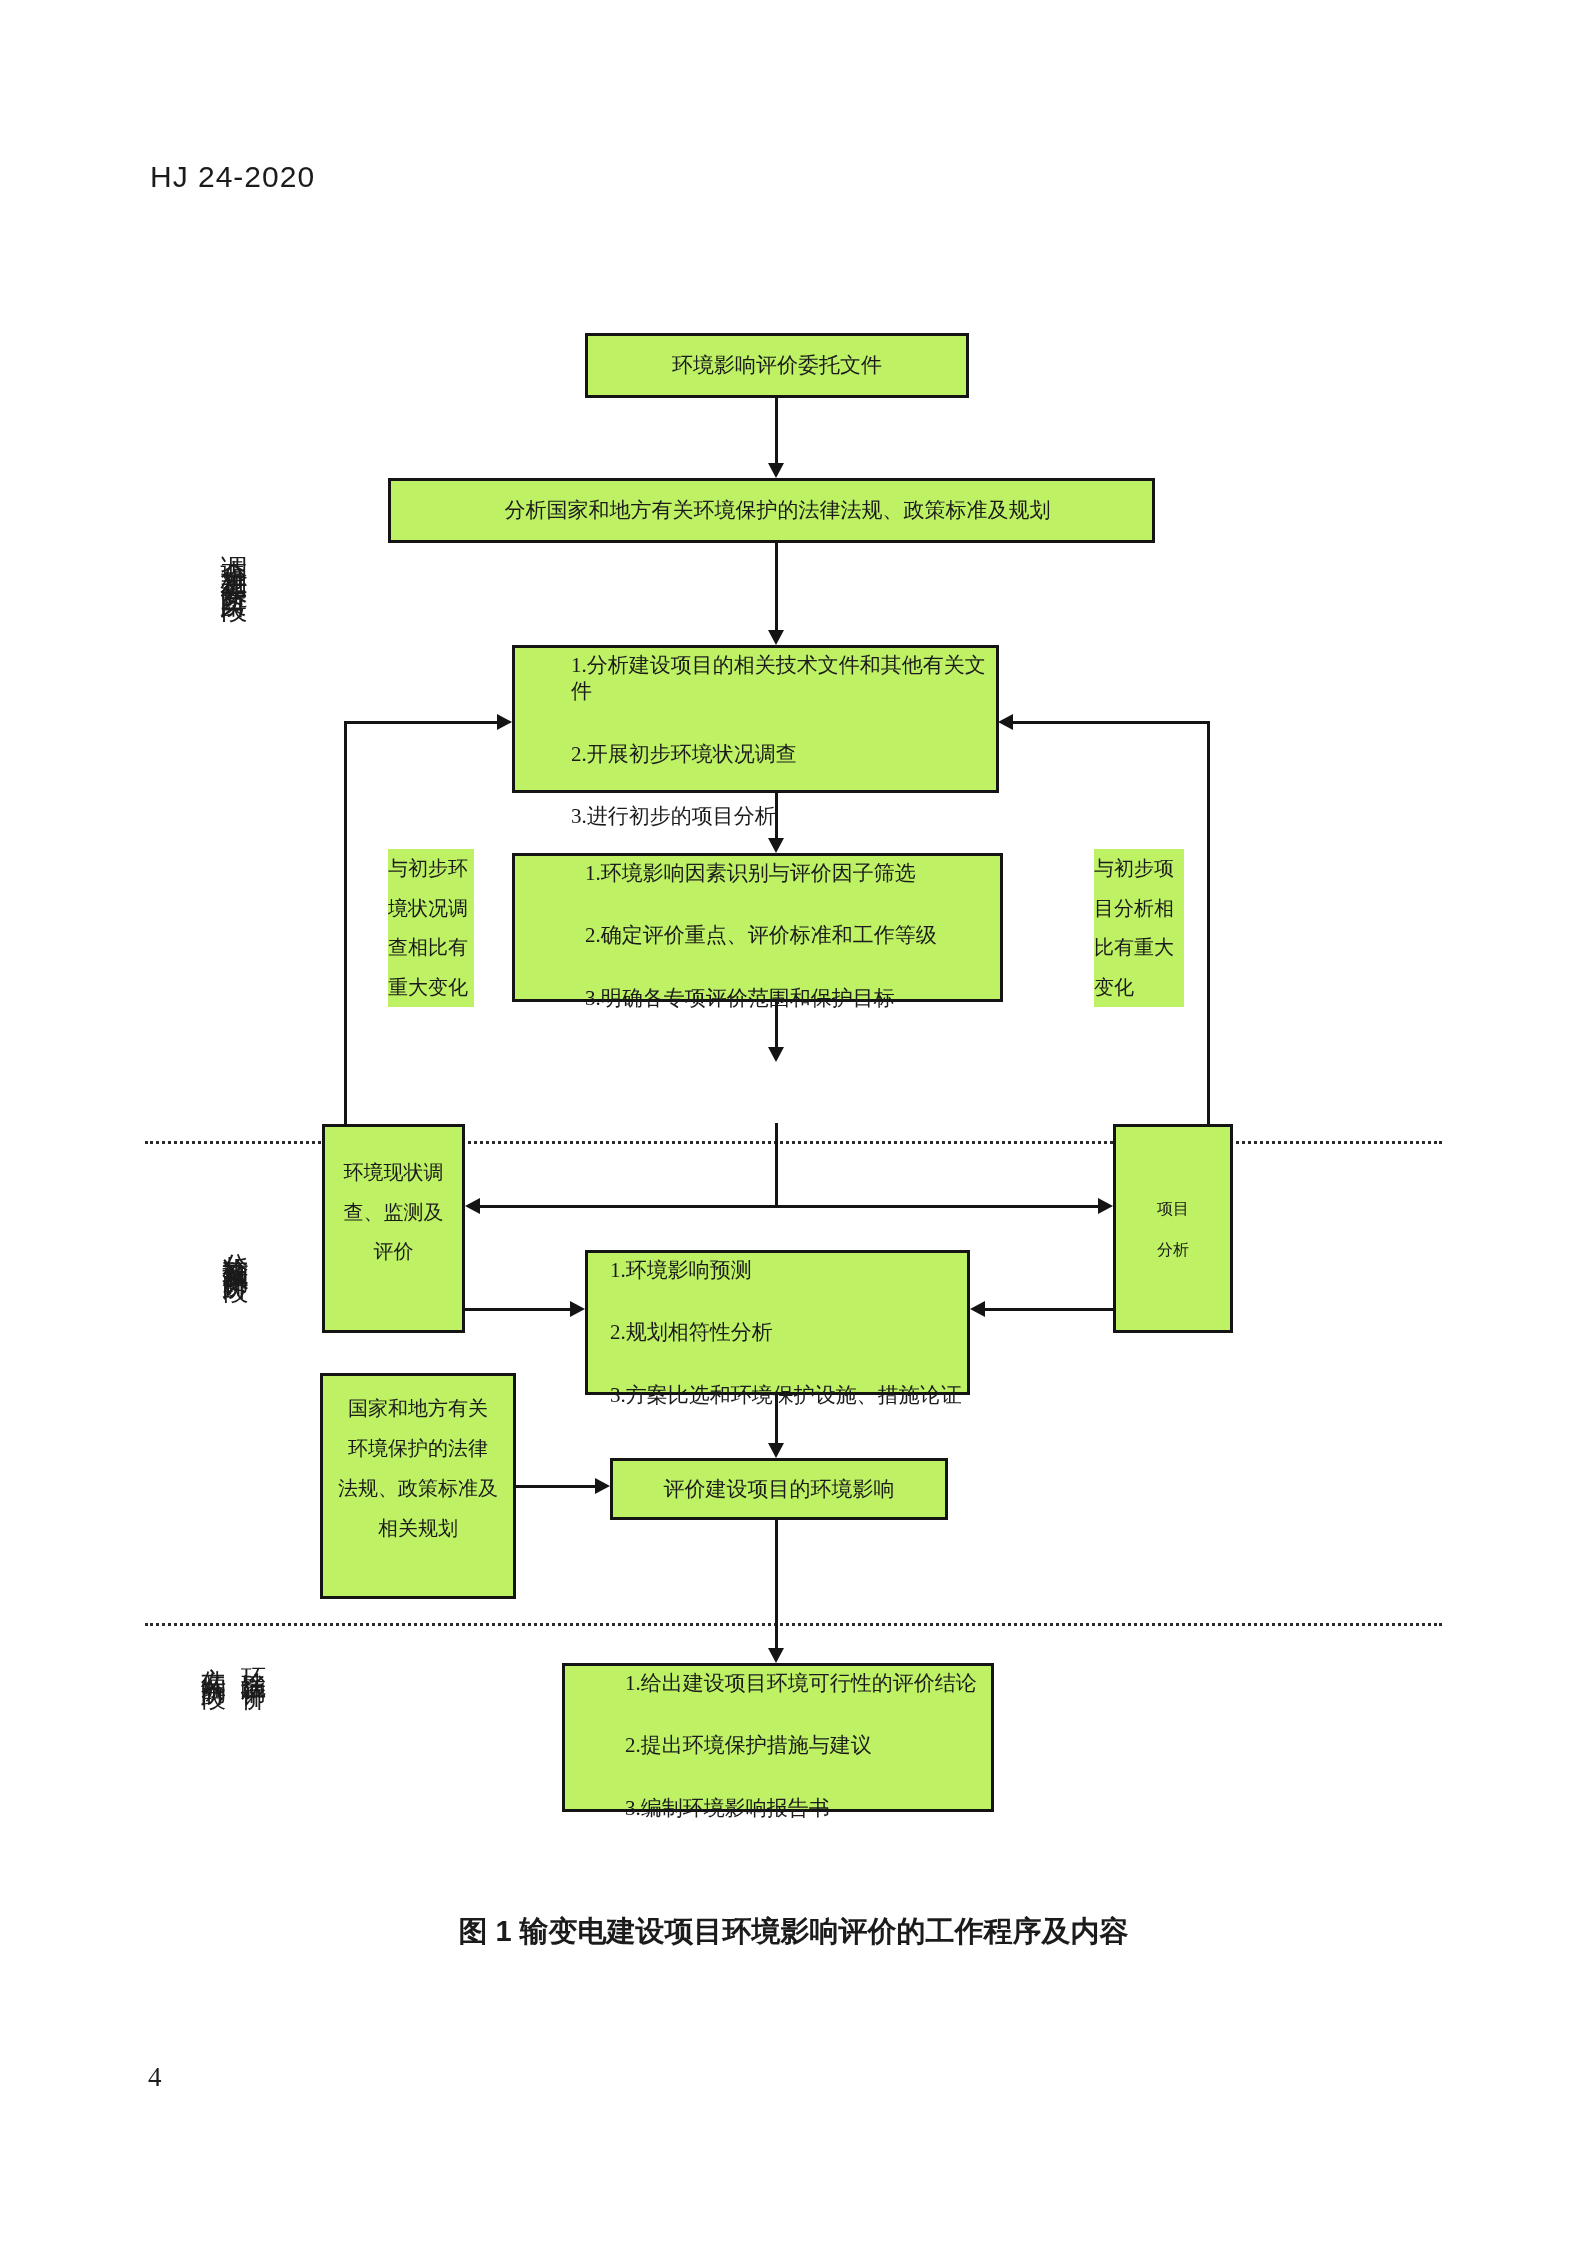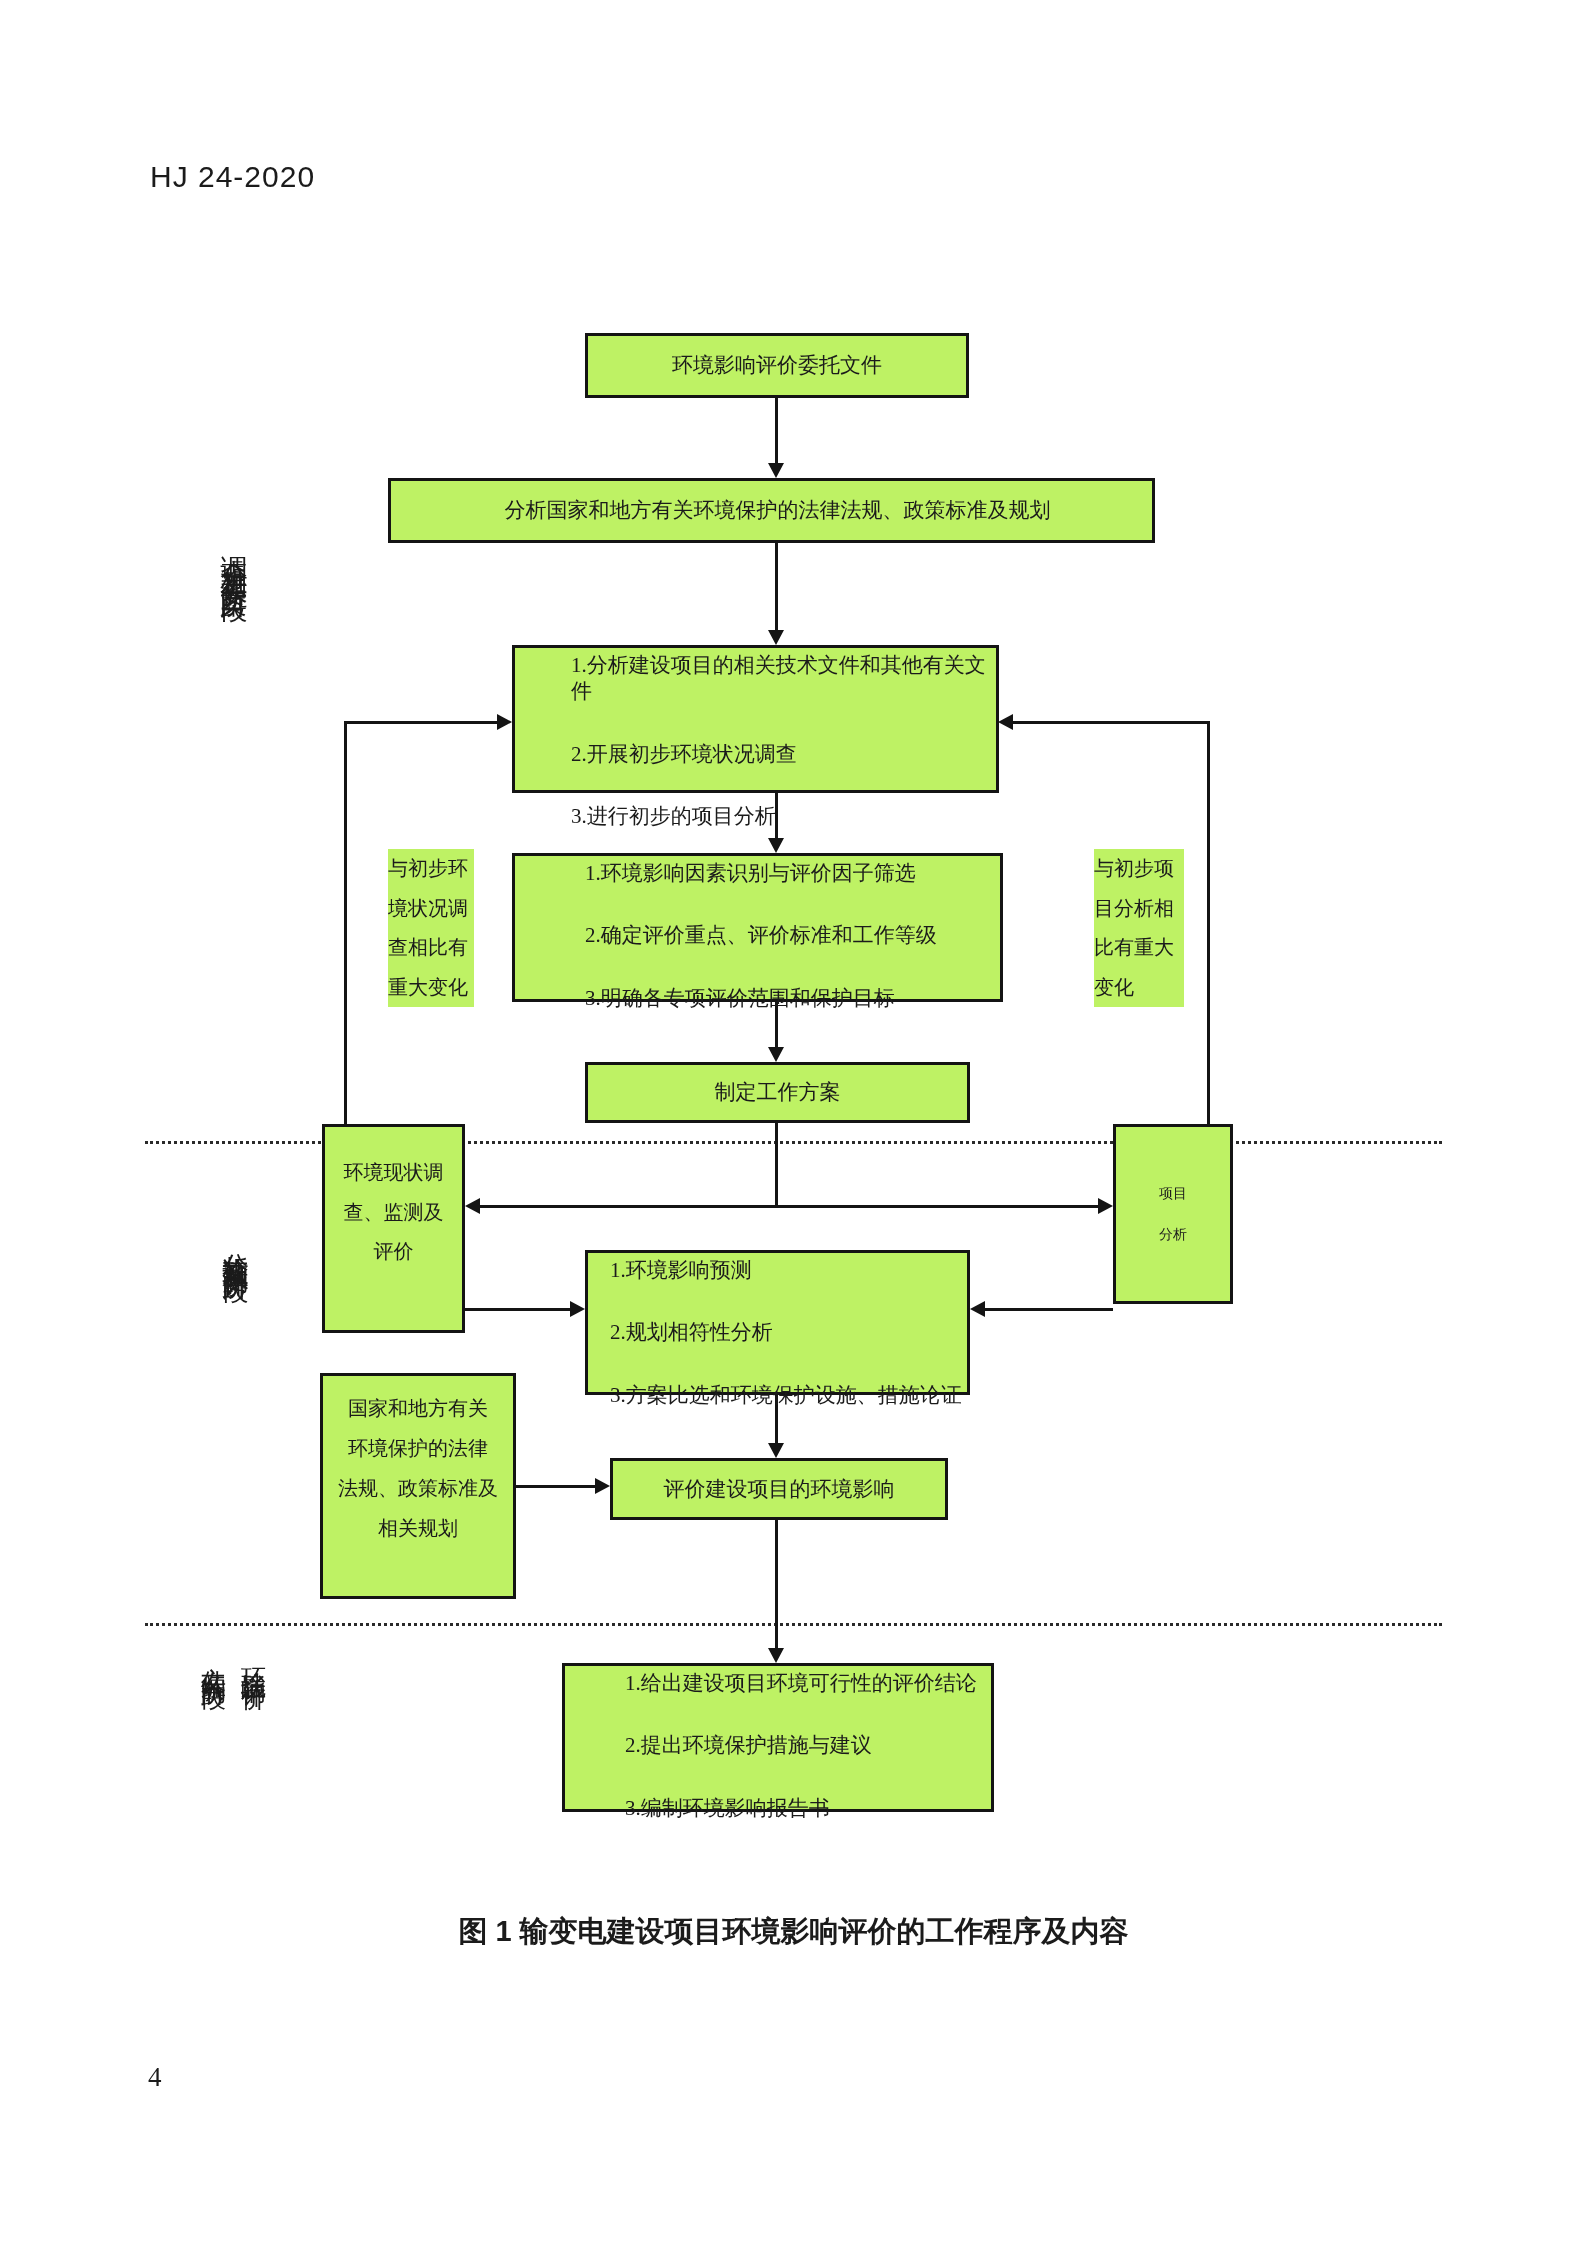--- a/index.html
+++ b/index.html
@@ -123,31 +123,28 @@
     <div>2.开展初步环境状况调查</div>
     <div>3.进行初步的项目分析</div>
   </div>
 
   <div class="fbox listbox" style="left:512px;top:853px;width:491px;height:149px;padding-left:70px;">
     <div>1.环境影响因素识别与评价因子筛选</div>
     <div>2.确定评价重点、评价标准和工作等级</div>
     <div>3.明确各专项评价范围和保护目标</div>
   </div>
 
-  <div class="fbox center" style="left:585px;top:1062px;width:385px;height:61px;">
-    <span>制定工作方案</span>
-  </div>
 
   <div class="fbox multiline" style="left:322px;top:1124px;width:143px;height:209px;padding-top:26px;font-size:20px;line-height:39.5px;">
     <div>环境现状调</div>
     <div>查、监测及</div>
     <div>评价</div>
   </div>
 
-  <div class="fbox multiline" style="left:1113px;top:1124px;width:120px;height:180px;justify-content:center;font-size:14px;line-height:41px;">
+  <div class="fbox multiline" style="left:1113px;top:1124px;width:120px;height:209px;justify-content:center;font-size:16px;line-height:41px;">
     <div>项目</div>
     <div>分析</div>
   </div>
 
   <div class="fbox listbox" style="left:585px;top:1250px;width:385px;height:145px;padding-left:22px;">
     <div>1.环境影响预测</div>
     <div>2.规划相符性分析</div>
     <div>3.方案比选和环境保护设施、措施论证</div>
   </div>
 

